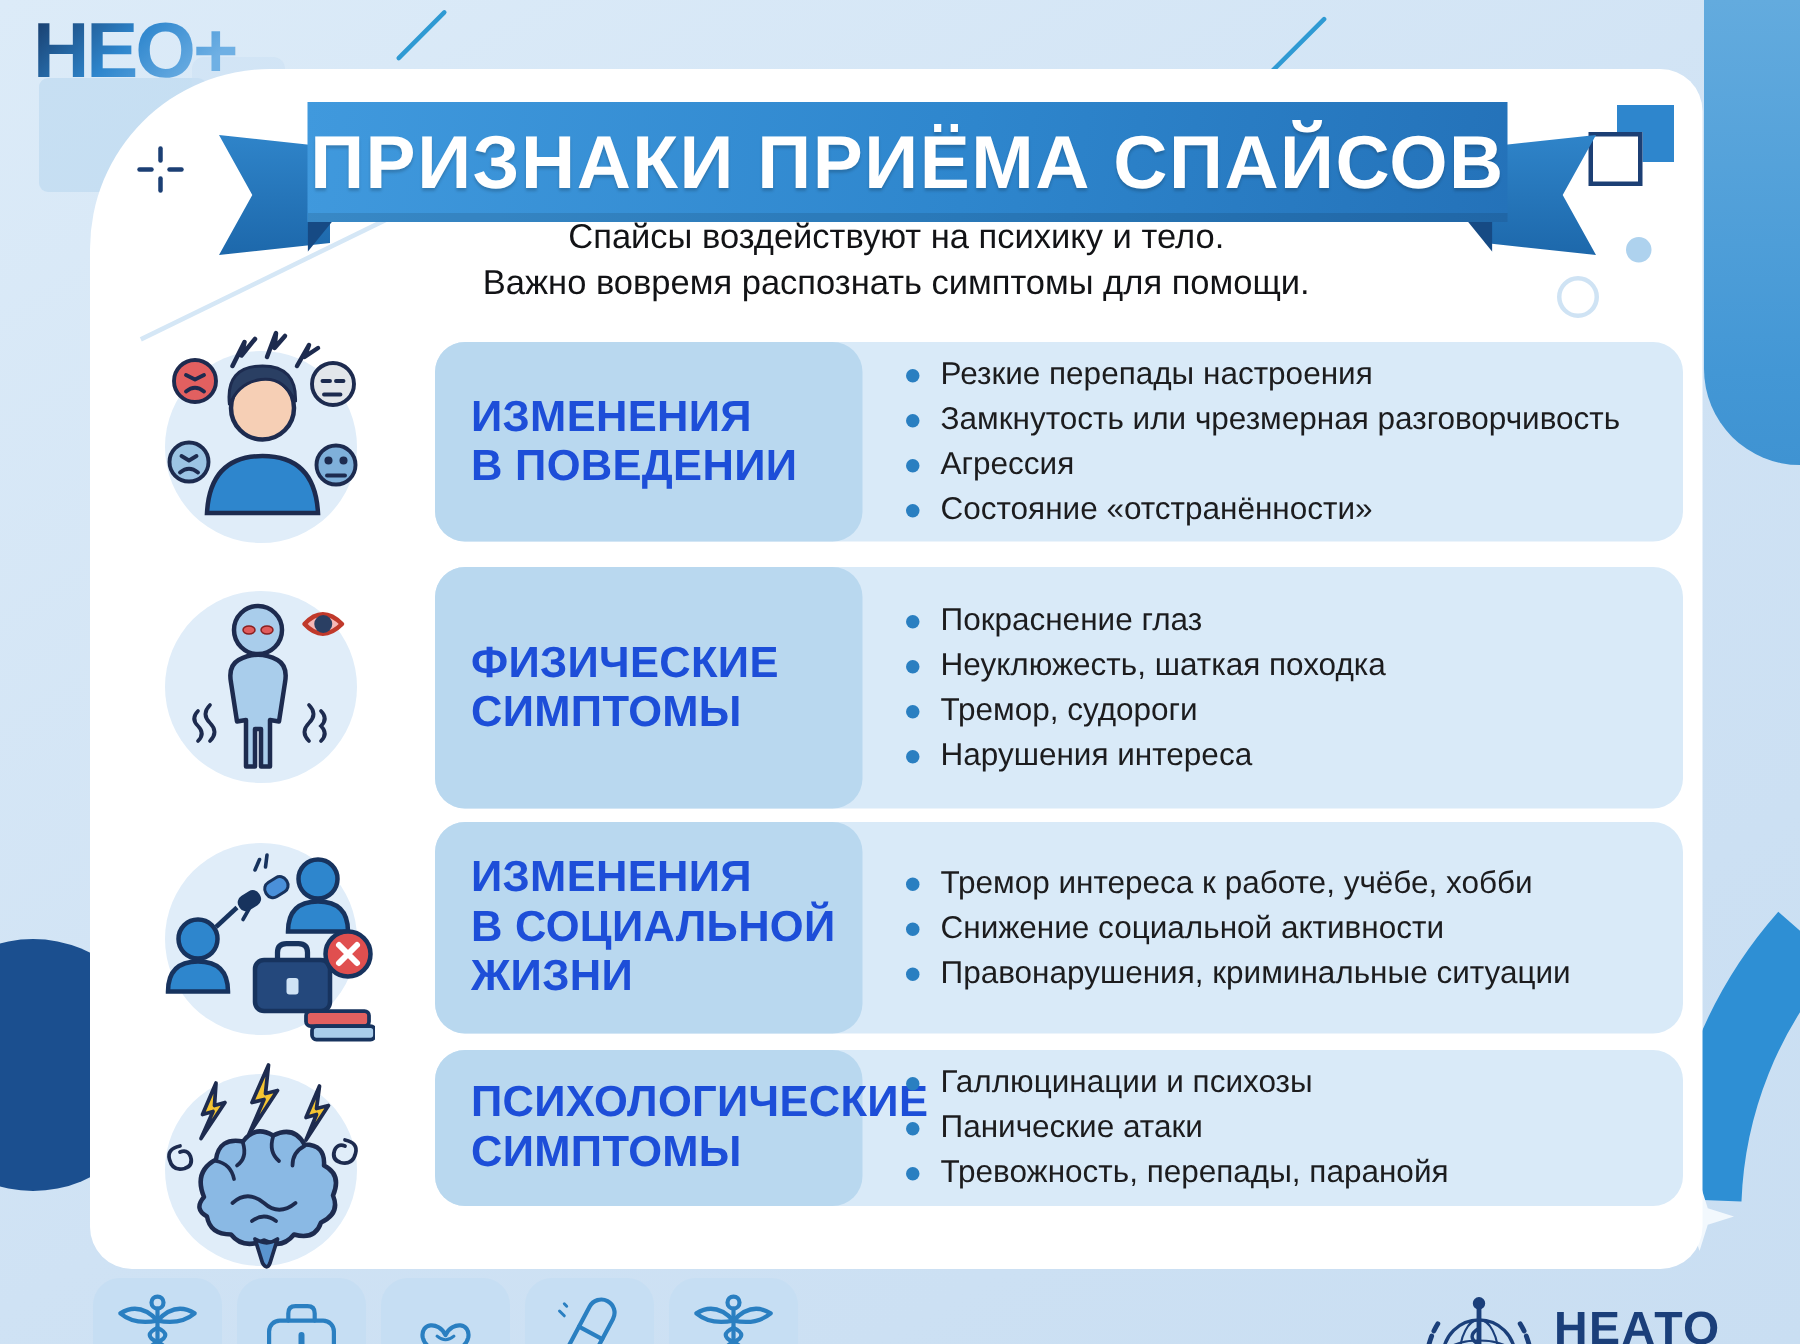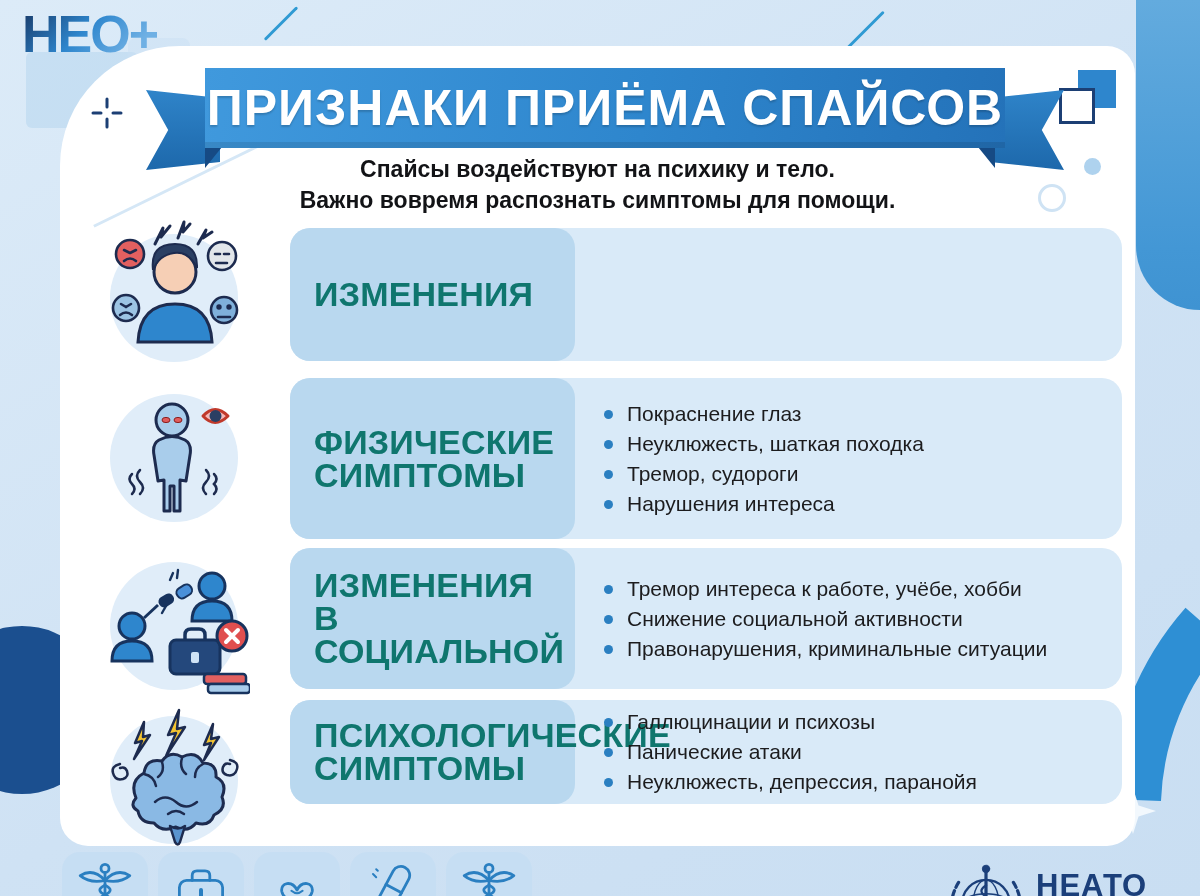--- a/index.html
+++ b/index.html
@@ -53,29 +53,29 @@
         text-shadow:0 2px 2px rgba(0,0,0,.18);white-space:nowrap;}
   .fold{position:absolute;top:90px;width:74px;height:80px;z-index:4;
         background:linear-gradient(180deg,#2f84c9,#1d68ab);}
   .fold-left{left:146px;clip-path:polygon(0 0,100% 10%,100% 90%,0 100%,30% 50%);}
   .fold-right{left:990px;clip-path:polygon(0 10%,100% 0,70% 50%,100% 100%,0 90%);}
   .fold-back{position:absolute;top:147px;width:17px;height:21px;background:#164a84;z-index:4;}
   .fold-back-left{left:205px;clip-path:polygon(0 0,100% 0,0 100%);}
   .fold-back-right{left:978px;clip-path:polygon(0 0,100% 0,100% 100%);}
 
   
-  .intro{position:absolute;left:60px;top:154px;width:1075px;text-align:center;z-index:2;
-         color:#121316;font-size:23px;font-weight:700;line-height:31px;}
+  .intro{position:absolute;left:60px;top:142px;width:1075px;text-align:center;z-index:2;
+         color:#121316;font-size:23px;font-weight:400;line-height:31px;}
 
   
   .row{position:absolute;left:290px;width:832px;z-index:2;}
   .row-body{position:absolute;inset:0;background:#d9eaf8;border-radius:20px;}
   .row-head{position:absolute;left:0;top:0;bottom:0;width:285px;background:#b9d8ef;border-radius:20px;
             display:flex;flex-direction:column;justify-content:center;padding-left:24px;box-sizing:border-box;}
-  .row-head span{display:block;color:#0f766e;font-size:34px;font-weight:800;line-height:33px;
+  .row-head span{display:block;color:#1d4ed8;font-size:29px;font-weight:800;line-height:33px;
                  letter-spacing:.2px;}
   .row ul{position:absolute;left:310px;right:6px;top:0;bottom:0;margin:0;padding:0 4px 0 0;
           list-style:none;display:flex;flex-direction:column;justify-content:center;}
   .row li{position:relative;padding-left:27px;color:#1c1c1e;font-size:21px;font-weight:500;
           line-height:30px;white-space:nowrap;}
   .row li::before{content:"";position:absolute;left:4px;top:11px;width:9px;height:9px;
           border-radius:50%;background:#2a7fc1;}
   .row1{top:228px;height:133px;}
   .row2{top:378px;height:161px;}
   .row3{top:548px;height:141px;}
@@ -241,22 +241,29 @@
           <path d="M68 112 q8 -6 16 0"></path>
       </g>
       <path d="M70 124 q8 5 15 0 l-5 16 q-2 5 -5 0 Z" fill="#5a94cf" stroke="#1d2b4f" stroke-width="2.5" stroke-linejoin="round"></path>
     </svg>
   </div>
 
   <div class="row row1">
     <div class="row-body"></div>
     <div class="row-head">
       <span>ИЗМЕНЕНИЯ</span>
+      <span>В ПОВЕДЕНИИ</span>
       <span></span>
     </div>
+    <ul>
+      <li>Резкие перепады настроения</li>
+      <li>Замкнутость или чрезмерная разговорчивость</li>
+      <li>Агрессия</li>
+      <li>Состояние «отстранённости»</li>
+    </ul>
   </div>
 
   <div class="row row2">
     <div class="row-body"></div>
     <div class="row-head">
       <span>ФИЗИЧЕСКИЕ</span>
       <span>СИМПТОМЫ</span>
       <span></span>
     </div>
     <ul>
@@ -265,39 +272,40 @@
       <li>Тремор, судороги</li>
       <li>Нарушения интереса</li>
     </ul>
   </div>
 
   <div class="row row3">
     <div class="row-body"></div>
     <div class="row-head">
       <span>ИЗМЕНЕНИЯ</span>
       <span>В СОЦИАЛЬНОЙ</span>
+      <span>ЖИЗНИ</span>
     </div>
     <ul>
       <li>Тремор интереса к работе, учёбе, хобби</li>
       <li>Снижение социальной активности</li>
       <li>Правонарушения, криминальные ситуации</li>
     </ul>
   </div>
 
   <div class="row row4">
     <div class="row-body"></div>
     <div class="row-head">
       <span>ПСИХОЛОГИЧЕСКИЕ</span>
       <span>СИМПТОМЫ</span>
       <span></span>
     </div>
     <ul>
       <li>Галлюцинации и психозы</li>
       <li>Панические атаки</li>
-      <li>Неуклюжесть, депрессия, паранойя</li>
+      <li>Тревожность, перепады, паранойя</li>
     </ul>
   </div>
 
   <div class="tile" style="left:62px">
     <svg width="72" height="72" viewBox="0 0 90 90" fill="none" stroke="#2a7fc1" stroke-width="3.5" stroke-linecap="round" stroke-linejoin="round">
       <line x1="45" y1="18" x2="45" y2="82"></line>
         <circle cx="45" cy="13" r="5"></circle>
       <path d="M45 28 Q30 12 14 22 Q26 32 45 28 Z"></path>
         <path d="M45 28 Q60 12 76 22 Q64 32 45 28 Z"></path>
       <path d="M45 34 q-13 6 0 12 q13 6 0 12 q-13 6 0 12"></path>

